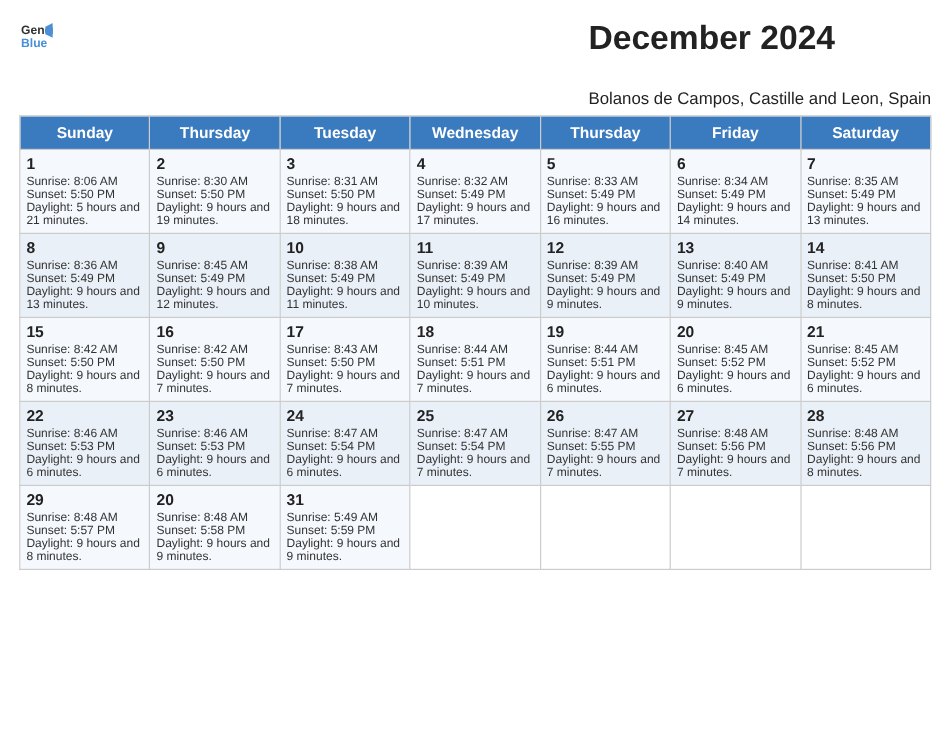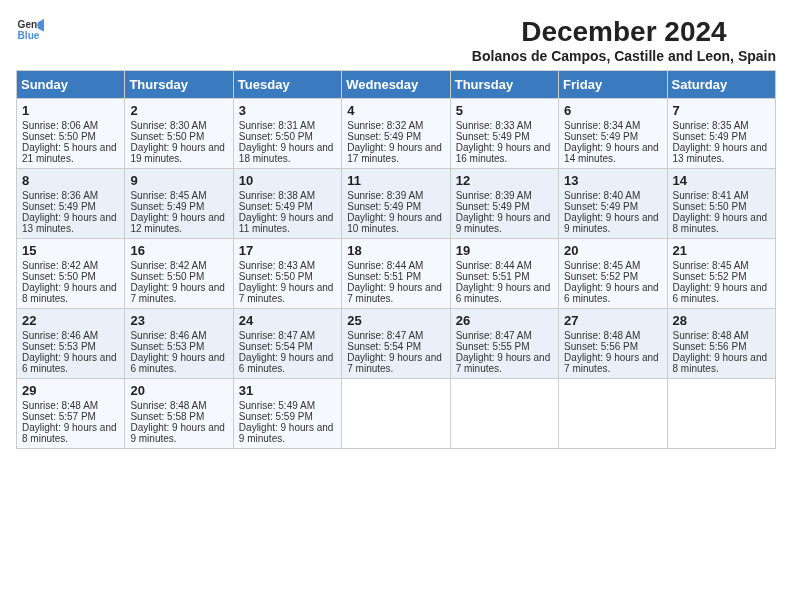--- a/index.html
+++ b/index.html
@@ -19,44 +19,45 @@
     .logo {
       display: flex;
       align-items: center;
       gap: 2px;
     }
     .logo-icon {
       width: 28px;
       height: 28px;
     }
     .title-block {
-      text-align: center;
+      text-align: left;
     }
     .title-block h1 {
       font-size: 28px;
       font-weight: bold;
       color: #222;
     }
     .title-block h2 {
       font-size: 14px;
-      font-weight: bold;
+      font-weight: normal;
       color: #222;
+      margin-top: 26px;
     }
     .calendar {
       width: 100%;
       border-collapse: collapse;
       margin-top: 6px;
     }
     .calendar thead tr th {
       background-color: #3a7abf;
       color: #fff;
       font-size: 13px;
       font-weight: bold;
       padding: 6px 4px;
-      text-align: left;
+      text-align: center;
       border: 1px solid #ccc;
     }
     .calendar tbody tr td {
       vertical-align: top;
       border: 1px solid #ccc;
       padding: 4px 5px;
       font-size: 10px;
       color: #333;
       background: #fff;
       width: 108px;

